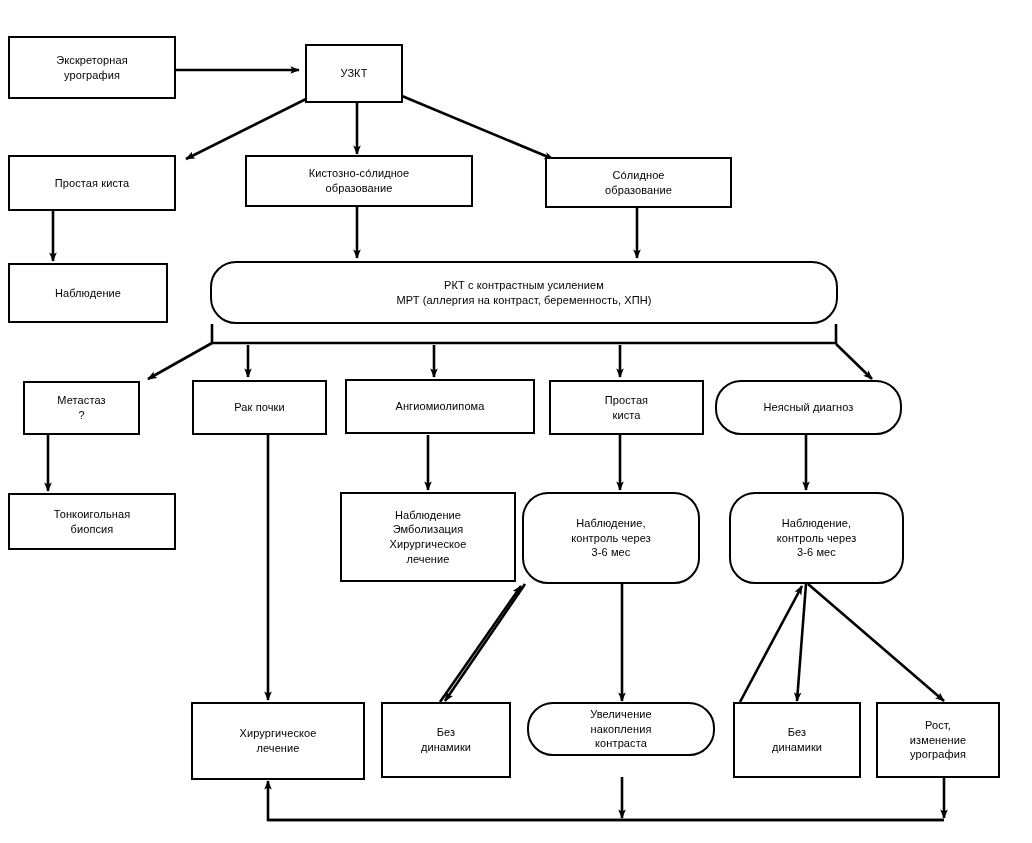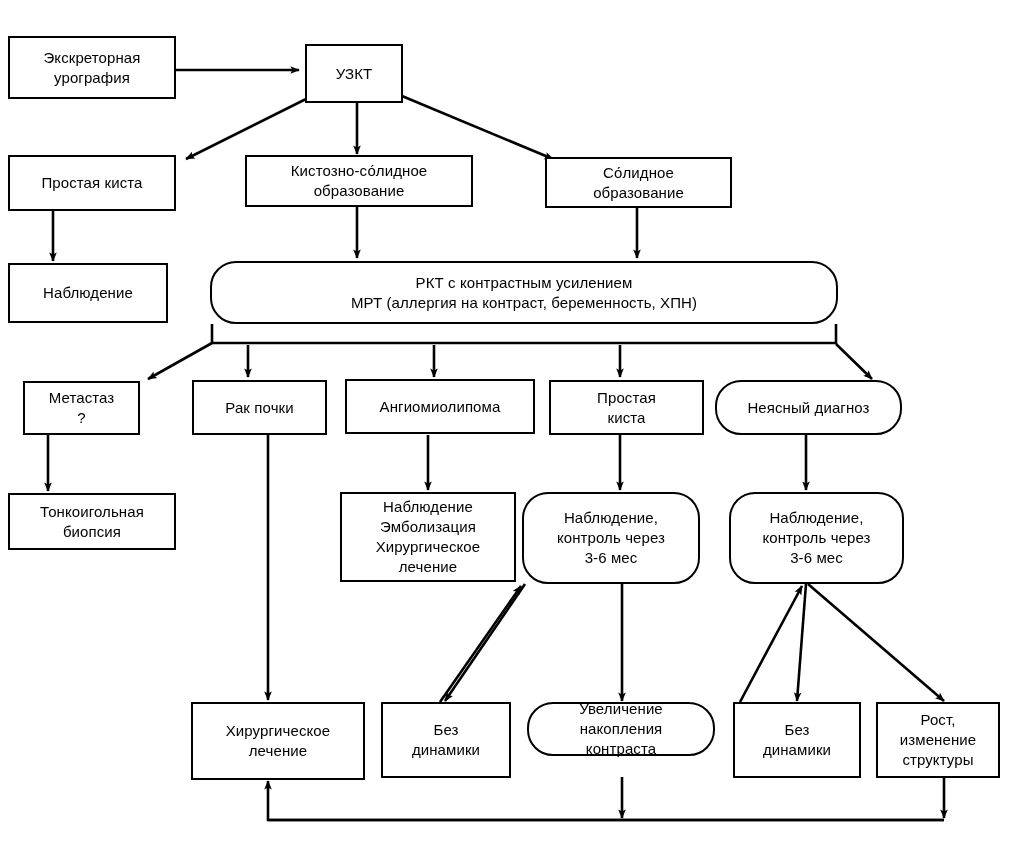--- a/index.html
+++ b/index.html
@@ -26,21 +26,21 @@
   .node {
     position: absolute;
     box-sizing: border-box;
     border: 2px solid #000000;
     background: #ffffff;
     display: flex;
     align-items: center;
     justify-content: center;
     text-align: center;
     color: #000000;
-    font-size: 15px;
+    font-size: 11px;
     line-height: 1.32;
     font-weight: 400;
     letter-spacing: 0.1px;
     z-index: 2;
   }
   .node .lbl {
     display: block;
     white-space: pre-line;
     padding: 0 4px;
   }
@@ -207,16 +207,16 @@
   </div>
 
   <div class="node" style="left:733px; top:702px; width:128px; height:76px;">
     <span class="lbl">Без
 динамики</span>
   </div>
 
   <div class="node" style="left:876px; top:702px; width:124px; height:76px;">
     <span class="lbl">Рост,
 изменение
-структуры</span>
+урография</span>
   </div>
 
 </div>
 
 </body></html>

